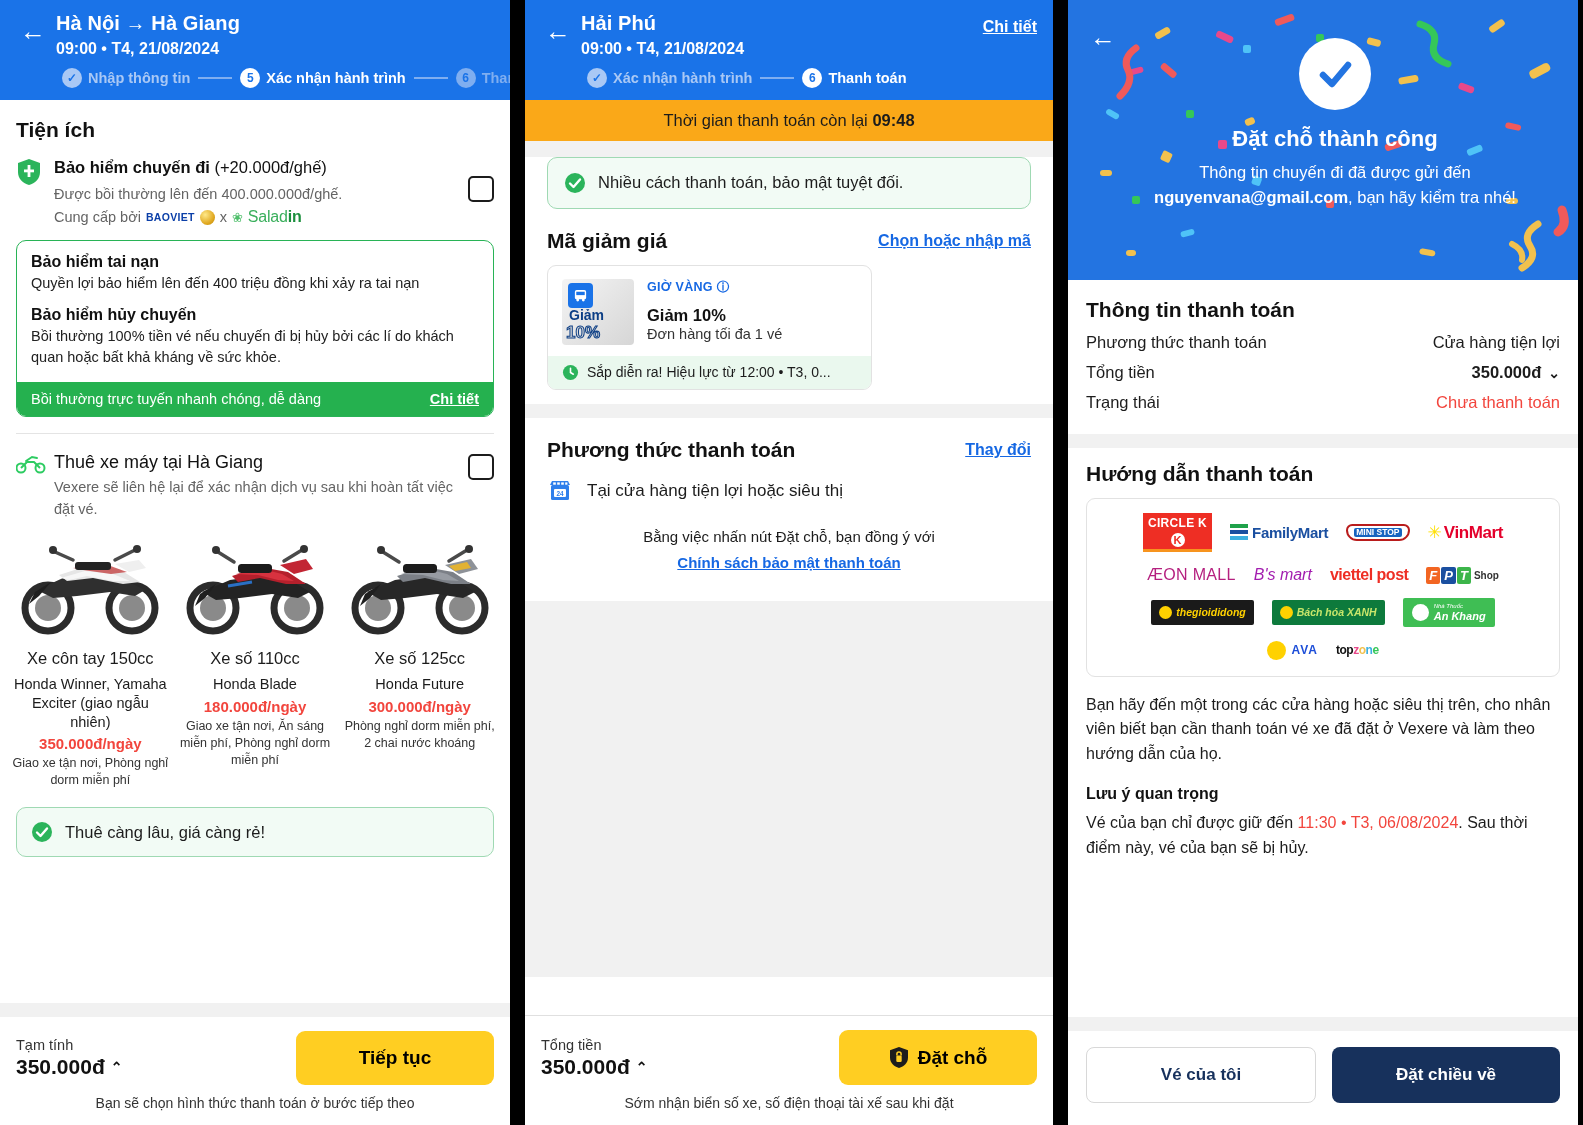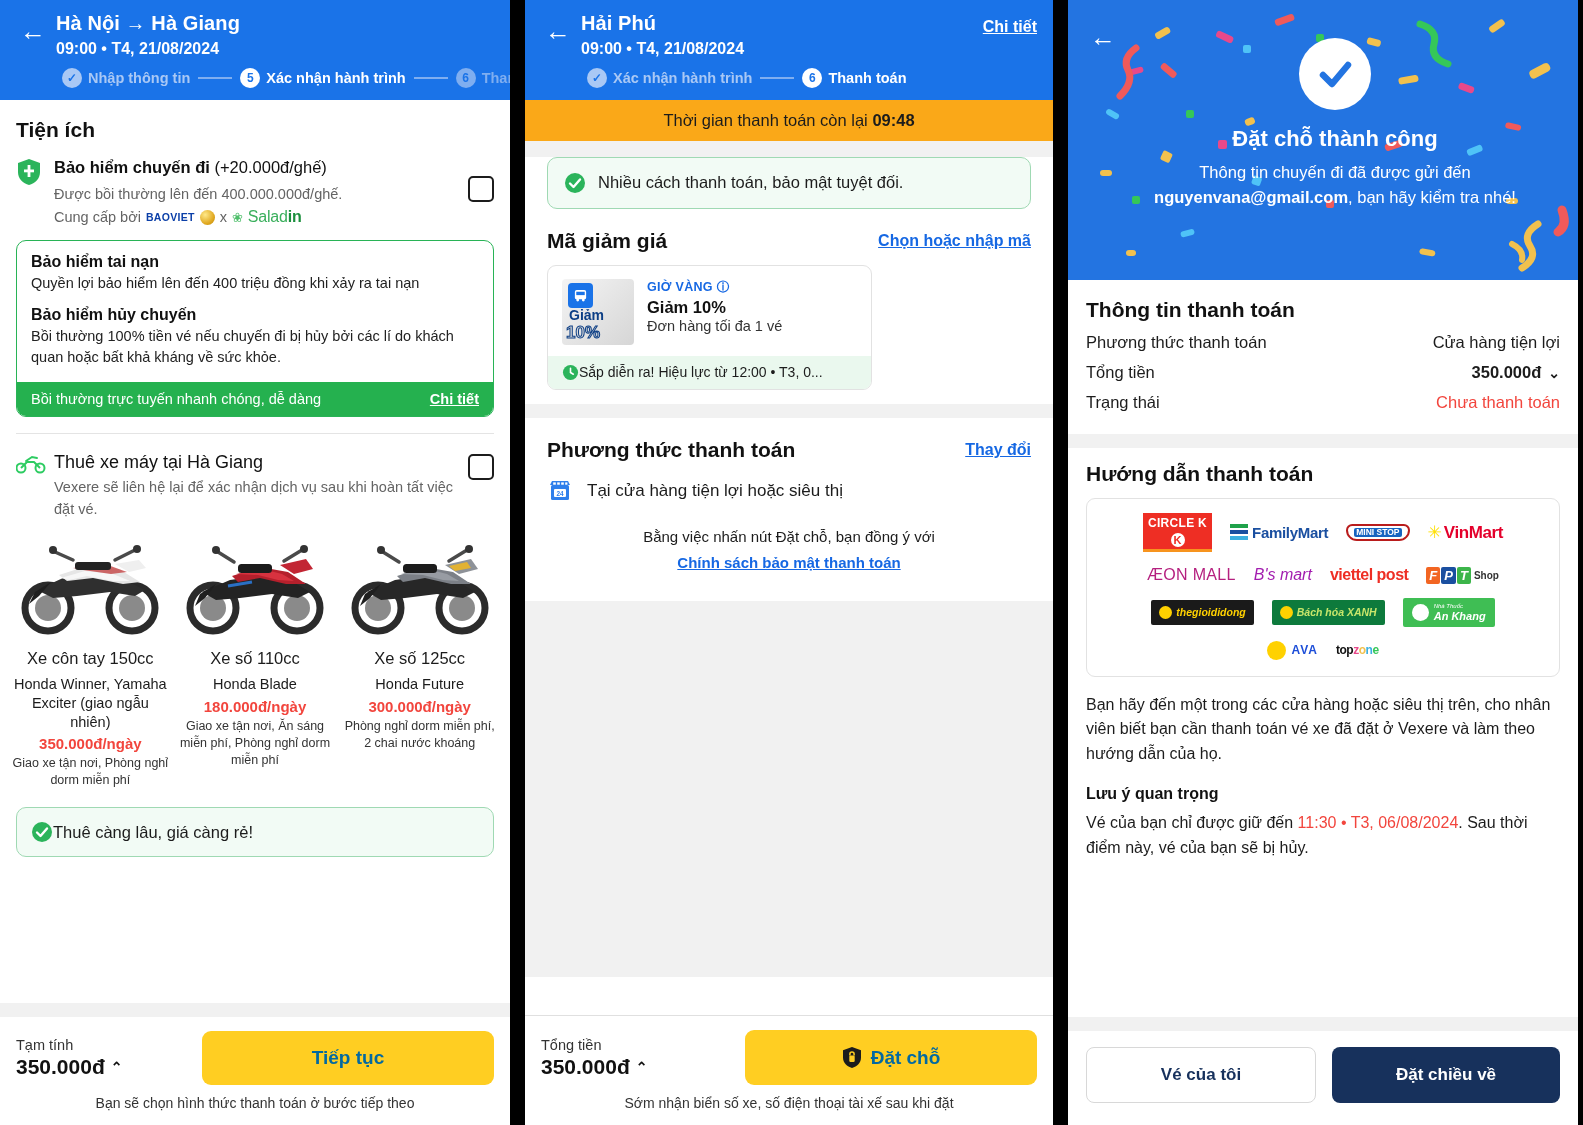--- a/index.html
+++ b/index.html
@@ -92,34 +92,34 @@
   .bikes { display: flex; padding: 10px 8px 0 8px; }
   .bike { flex: 1 1 33.33%; text-align: center; padding: 0 4px; }
   .bike-img { height: 112px; display: flex; align-items: center; justify-content: center; }
   .bike-name { font-size: 16.5px; color: #1c1c1c; margin-top: 6px; line-height: 1.25; }
   .bike-model { font-size: 14.5px; color: #1c1c1c; line-height: 1.3; margin-top: 6px; }
   .bike-price { font-size: 15px; font-weight: bold; color: #F2453D; margin-top: 4px; }
   .bike-perk { font-size: 12.5px; color: #333; line-height: 1.35; margin-top: 3px; }
 
   .promo {
     margin: 18px 16px 0 16px; border: 1.2px solid #9FD9B3; background: #F2FBF5;
-    border-radius: 10px; padding: 13px 14px; display: flex; align-items: center; gap: 0;
+    border-radius: 10px; padding: 13px 14px; display: flex; align-items: center; gap: 12px;
   }
   .promo-txt { font-size: 16.5px; color: #1c1c1c; }
 
   
   .botbar { position: absolute; left: 0; right: 0; bottom: 0; background: #fff; }
   .bot-divider { height: 14px; background: #F1F1F1; }
   .bot-inner { padding: 14px 16px 8px 16px; display: flex; align-items: center; justify-content: space-between; }
   .tot-label { font-size: 14.5px; color: #333; }
   .tot-val { font-size: 21px; font-weight: bold; color: #111; display: flex; align-items: center; gap: 6px; margin-top: 2px; }
   .caret { font-size: 14px; font-weight: bold; }
   .ybtn {
-    background: #FFCE22; color: #0369a1; font-size: 19px; font-weight: bold;
-    border: none; border-radius: 9px; padding: 16px 0; width: 292px;
+    background: #FFCE22; color: #000000; font-size: 19px; font-weight: bold;
+    border: none; border-radius: 9px; padding: 16px 0; width: 198px;
     cursor: pointer; display: flex; align-items: center; justify-content: center; gap: 9px;
   }
   .bot-note { text-align: center; font-size: 14px; color: #333; padding: 2px 12px 14px 12px; }
 
   
   .timer { background: #FAA818; text-align: center; padding: 11px 0; font-size: 16.5px; color: #1c1c1c; }
   .timer b { font-weight: bold; }
   .p2-body { background: #F1F1F1; height: calc(1125px - 105px - 44px - 140px); overflow: hidden; }
   .p2-white { background: #fff; padding: 0 0 14px 0; }
   .secure {
@@ -137,23 +137,23 @@
   }
   .v-top { display: flex; padding: 13px 14px 11px 14px; gap: 13px; }
   .v-thumb { width: 72px; height: 66px; flex: 0 0 72px; position: relative;
     background: linear-gradient(135deg, #F4F4F4, #D6D6D6); border-radius: 4px; }
   .v-bus { position: absolute; left: 6px; top: 4px; width: 25px; height: 25px;
     background: #1A73E8; border-radius: 4px; display: flex; align-items: center; justify-content: center; }
   .v-giam { position: absolute; left: 7px; top: 28px; font-size: 14px; font-weight: bold; color: #0C3E85; }
   .v-pct { position: absolute; left: 4px; top: 44px; font-size: 17px; font-weight: bold; color: #D6D6D6; -webkit-text-stroke: 1px #0C3E85; }
   .v-info { flex: 1; }
   .v-tag { font-size: 12.5px; font-weight: bold; color: #1668E3; letter-spacing: .3px; display: flex; align-items: center; gap: 4px; }
-  .v-title { font-size: 16.5px; font-weight: bold; color: #111; margin-top: 2px; }
+  .v-title { font-size: 16.5px; font-weight: bold; color: #111; margin-top: 10px; }
   .v-sub { font-size: 14.5px; color: #333; margin-top: 1px; }
-  .v-foot { background: #EAF8EE; padding: 8px 14px; display: flex; align-items: center; font-size: 14px; color: #1c1c1c; }
+  .v-foot { background: #EAF8EE; padding: 8px 14px; display: flex; align-items: center; gap: 8px; font-size: 14px; color: #1c1c1c; }
 
   .pm-row { display: flex; align-items: center; gap: 14px; padding: 16px 22px 0 22px; }
   .pm-txt { font-size: 17px; color: #1c1c1c; }
   .agree { text-align: center; font-size: 15px; color: #1c1c1c; padding: 22px 20px 0 20px; line-height: 1.5; }
   .agree a { display: block; color: #1668E3; font-weight: bold; text-decoration: underline; margin-top: 4px; cursor: pointer; }
 
   
   .succ { background: #2374E1; position: relative; height: 280px; overflow: hidden; }
   .succ .back-arrow { position: absolute; left: 18px; top: 16px; z-index: 4; }
   .succ-inner { position: relative; z-index: 3; padding-top: 38px; text-align: center; margin-left: 24px; }

